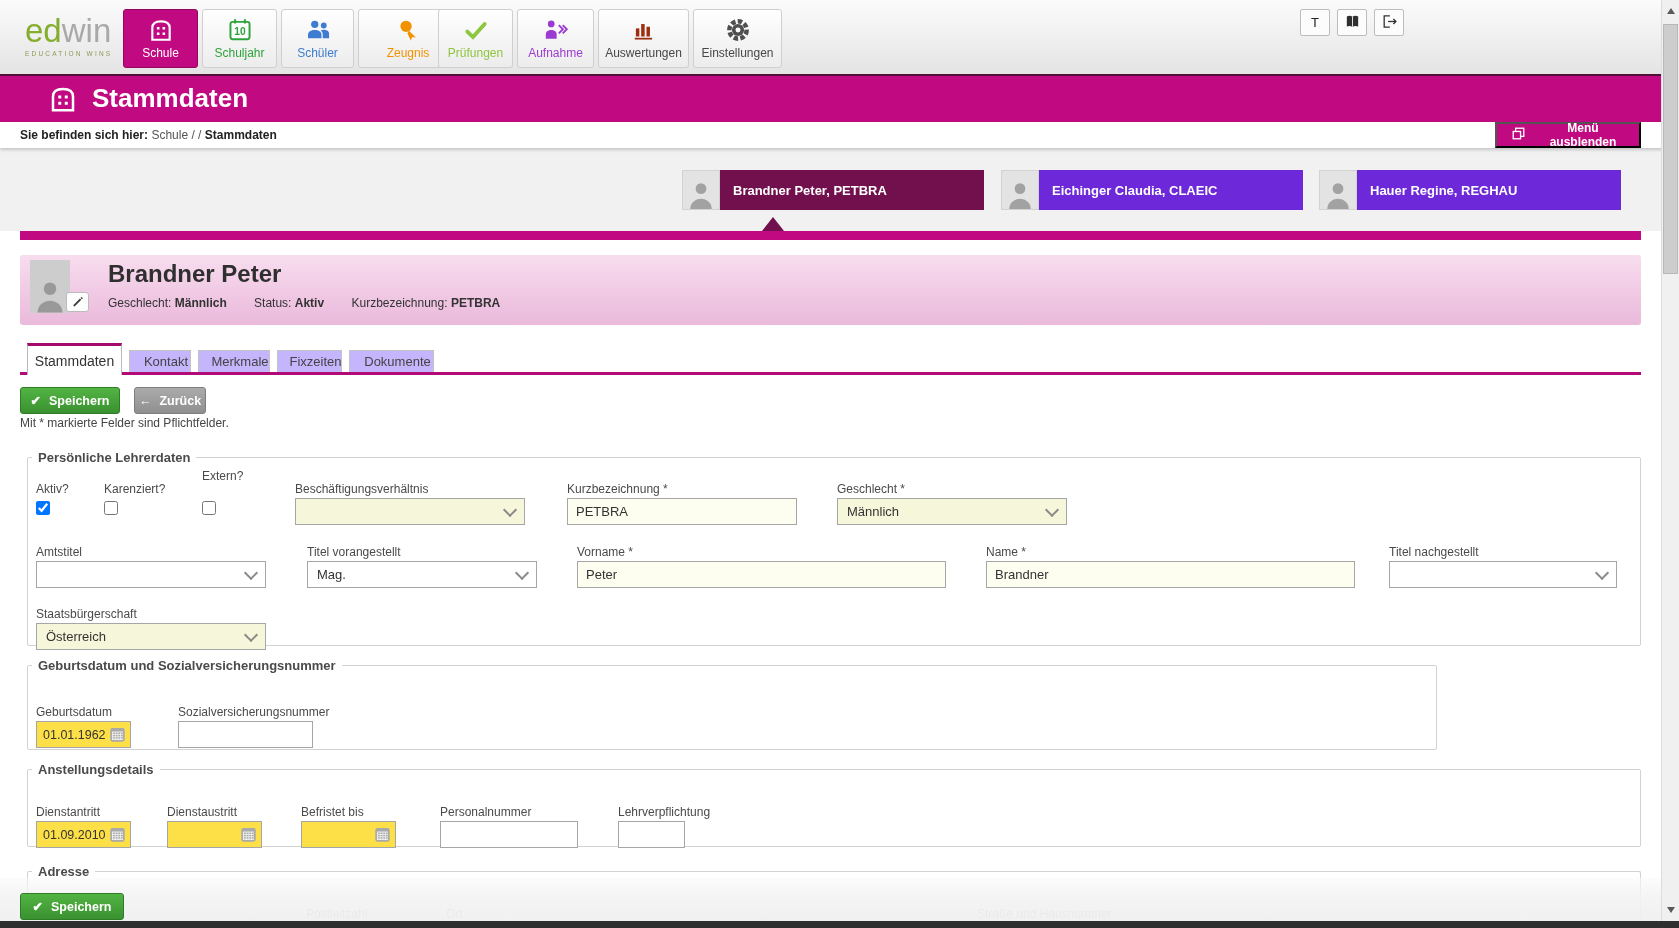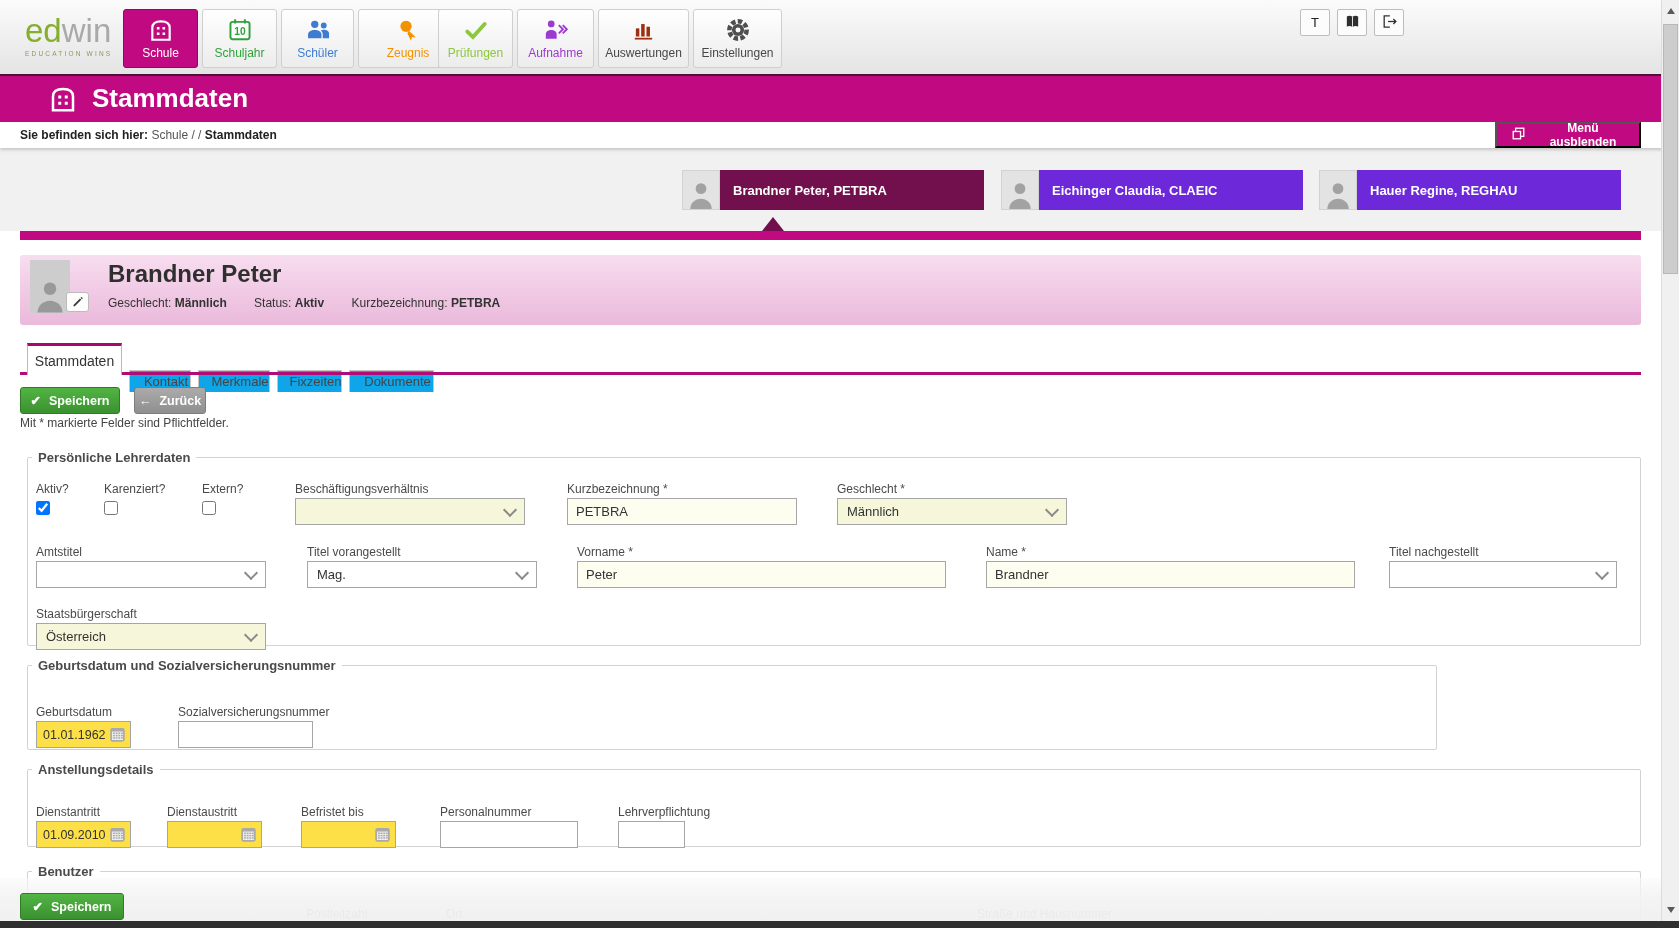--- a/index.html
+++ b/index.html
@@ -54,21 +54,21 @@
   .tpanel .av2 svg{width:30px;height:36px;display:block;}
   .pencil{position:absolute;left:46px;top:37px;width:23px;height:20px;background:#fdfdfd;border:1px solid #bbb;border-radius:3px;display:flex;align-items:center;justify-content:center;cursor:pointer;}
   .pencil svg{width:12px;height:12px;}
   .tname{position:absolute;left:88px;top:5px;font-size:24px;font-weight:bold;color:#2f2f2f;}
   .tmeta{position:absolute;left:88px;top:41px;font-size:12px;color:#333;}
   .tmeta b{margin-right:24px;}
 
   
   .ctab{position:absolute;box-sizing:border-box;font-size:13px;color:#444;display:flex;align-items:center;justify-content:center;cursor:pointer;}
   .ctab.active{top:343px;height:32px;background:#fff;border:1px solid #b9b9b9;border-top:3px solid #a50b6e;border-bottom:none;z-index:3;font-size:14px;color:#333;}
-  .ctab.rest{top:370px;height:22px;background:#0ea5e9;border:1px solid #c4c4c4;border-bottom:none;padding-left:12px;}
+  .ctab.rest{top:350px;height:22px;background:#c4b5fd;border:1px solid #c4c4c4;border-bottom:none;padding-left:12px;}
   .tabline{position:absolute;left:20px;top:372px;width:1621px;height:3px;background:#b00b76;z-index:2;}
 
   
   .btn{position:absolute;height:27px;border-radius:3px;color:#fff;font-size:12.5px;font-weight:bold;display:flex;align-items:center;justify-content:center;gap:8px;cursor:pointer;box-sizing:border-box;}
   .btn.green{background:linear-gradient(#52b443,#3a9130);border:1px solid #2e7d25;}
   .btn.gray{background:linear-gradient(#ababab,#8f8f8f);border:1px solid #7d7d7d;}
   .note{position:absolute;left:20px;top:416px;font-size:12px;color:#444;}
 
   
   fieldset{position:absolute;border:1px solid #d2d2d2;border-radius:2px;margin:0;padding:0;box-sizing:border-box;background:transparent;}
@@ -317,21 +317,21 @@
   </button>
   <div class="note">Mit * markierte Felder sind Pflichtfelder.</div>
 
   <fieldset style="left:27px;top:450px;width:1614px;height:196px;">
     <legend>Persönliche Lehrerdaten</legend>
 
     <label class="lbl" style="left:8px;top:17px;">Aktiv?</label>
     <input type="checkbox" class="chk" style="left: 8px; top: 36px;" checked="checked">
     <label class="lbl" style="left:76px;top:17px;">Karenziert?</label>
     <input type="checkbox" class="chk" style="left: 76px; top: 36px;">
-    <label class="lbl" style="left:174px;top:17px;">Extern?</label>
+    <label class="lbl" style="left:174px;top:4px;">Extern?</label>
     <input type="checkbox" class="chk" style="left: 174px; top: 36px;">
 
     <label class="lbl" style="left:267px;top:17px;">Beschäftigungsverhältnis</label>
     <div class="sel yellow" style="left:267px;top:33px;width:230px;">
       <span></span>
         <span class="chev"></span>
     </div>
 
     <label class="lbl" style="left:539px;top:17px;">Kurzbezeichnung *</label>
     <input class="ti cream" style="left: 539px; top: 33px; width: 230px;" value="PETBRA">
@@ -476,21 +476,21 @@
     </div>
 
     <label class="lbl" style="left:412px;top:28px;">Personalnummer</label>
     <input class="ti" style="left: 412px; top: 44px; width: 138px;" value="">
 
     <label class="lbl" style="left:590px;top:28px;">Lehrverpflichtung</label>
     <input class="ti" style="left: 590px; top: 44px; width: 67px;" value="">
   </fieldset>
 
   <fieldset style="left:27px;top:864px;width:1614px;height:62px;border-bottom:none;">
-    <legend>Benutzer</legend>
+    <legend>Adresse</legend>
     <label class="faintlbl" style="left:8px;top:18px;">Land</label>
     <label class="faintlbl" style="left:278px;top:28px;">Postleitzahl</label>
     <label class="faintlbl" style="left:418px;top:28px;">Ort</label>
     <label class="faintlbl" style="left:949px;top:28px;">Straße und Hausnummer</label>
     <div class="sel yellow" style="left:8px;top:44px;width:230px;">
       <span class="chev"></span>
     </div>
   </fieldset>
 
   <div class="footer">

